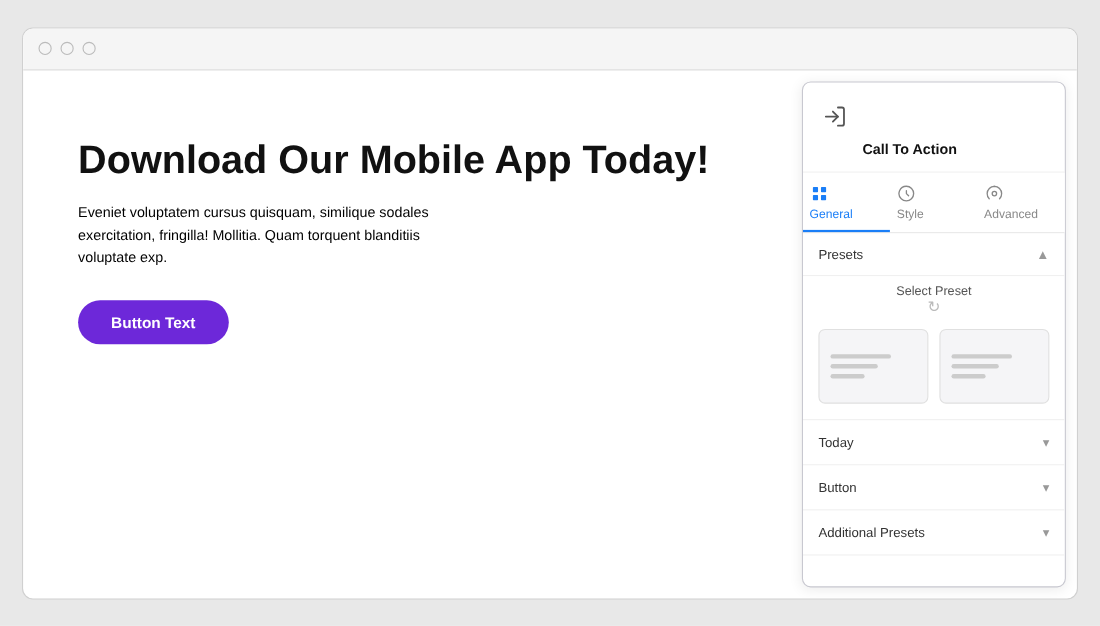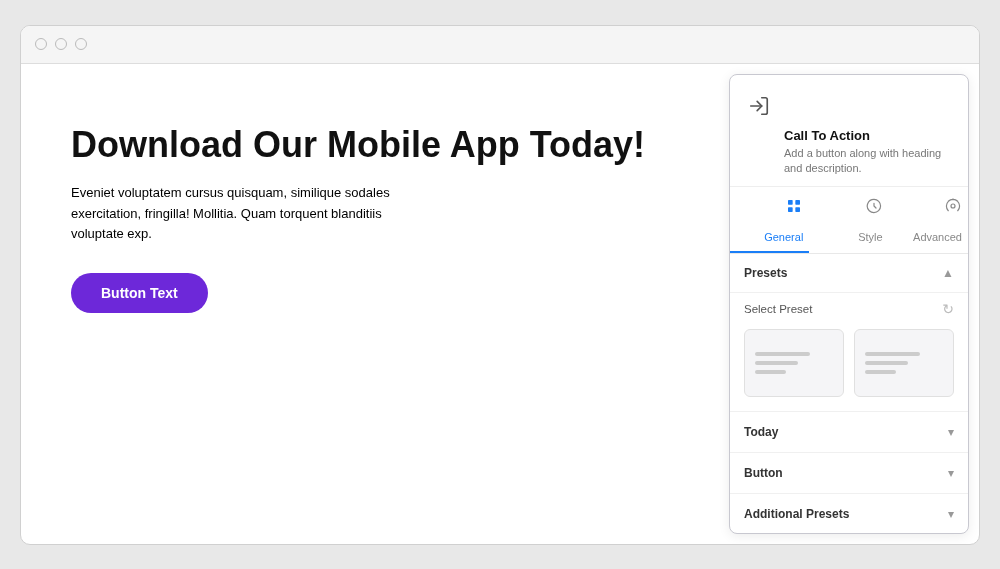--- a/index.html
+++ b/index.html
@@ -138,26 +138,26 @@
     .panel-tabs {
       display: flex;
       border-bottom: 1px solid #e8e8e8;
       background: #fff;
     }
 
     .panel-tab {
       flex: 1;
       display: flex;
       flex-direction: column;
-      align-items: flex-end;
+      align-items: flex-start;
       padding: 10px 6px 8px;
       cursor: pointer;
       font-size: 11px;
       color: #888;
-      gap: 16px;
+      gap: 4px;
       border-bottom: 2px solid transparent;
     }
 
     .panel-tab.active {
       color: #1a7ef7;
       border-bottom: 2px solid #1a7ef7;
     }
 
     .tab-icon {
       font-size: 16px;
@@ -180,40 +180,41 @@
       display: flex;
       justify-content: space-between;
       align-items: center;
       padding: 12px 14px;
       cursor: pointer;
       border-bottom: 1px solid #f0f0f0;
     }
 
     .section-title {
       font-size: 12px;
-      font-weight: 700;
+      font-weight: 400;
       color: #333;
     }
 
     .section-arrow {
       color: #999;
       font-size: 12px;
     }
 
     
     .presets-content {
       padding: 8px 14px 14px;
       border-bottom: 1px solid #f0f0f0;
     }
 
     .select-preset-row {
       display: flex;
       justify-content: space-between;
       align-items: center;
       margin-bottom: 12px;
+      flex-direction: column;
     }
 
     .select-preset-label {
       font-size: 11.5px;
       color: #555;
     }
 
     .select-preset-icon {
       color: #bbb;
       font-size: 14px;
@@ -284,21 +285,20 @@
       <div class="panel-header">
         <div class="panel-header-icon">
           <svg width="22" height="22" viewBox="0 0 24 24" fill="none" stroke="#555" stroke-width="1.8" stroke-linecap="round" stroke-linejoin="round">
             <path d="M15 3h4a2 2 0 0 1 2 2v14a2 2 0 0 1-2 2h-4"></path>
             <polyline points="10 17 15 12 10 7"></polyline>
             <line x1="15" y1="12" x2="3" y2="12"></line>
           </svg>
         </div>
         <div class="panel-header-text">
           <div class="panel-header-title">Call To Action</div>
-          <div class="panel-header-desc">Add a button along with heading and description.</div>
         </div>
       </div>
 
       <div class="panel-tabs">
         <div class="panel-tab active">
           <span class="tab-icon">
             <svg width="16" height="16" viewBox="0 0 24 24" fill="#1a7ef7" stroke="none">
               <rect x="3" y="3" width="7" height="7" rx="1"></rect>
               <rect x="14" y="3" width="7" height="7" rx="1"></rect>
               <rect x="3" y="14" width="7" height="7" rx="1"></rect>

